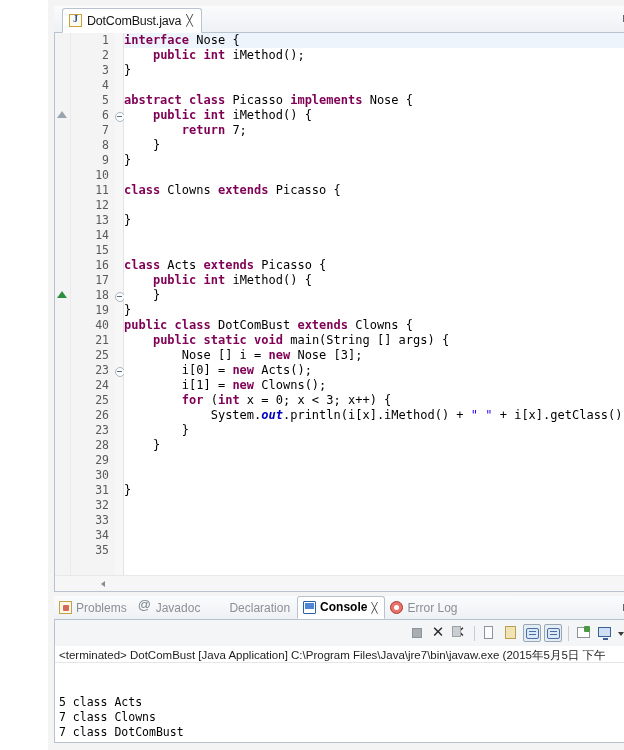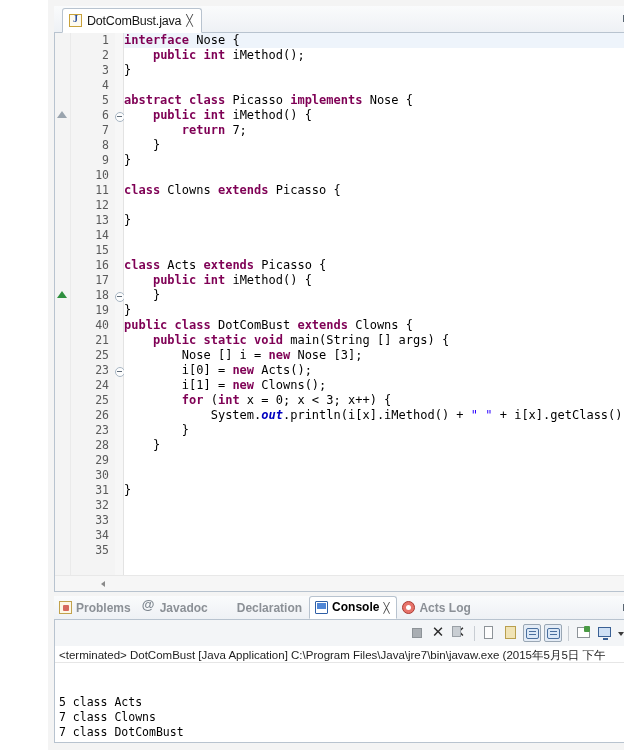--- a/index.html
+++ b/index.html
@@ -242,21 +242,20 @@
     border-bottom: 1px solid #b8c3cf;
     background: linear-gradient(to bottom,#fafbfc 0%,#eef1f5 100%);
   }
   .ctab {
     display: flex; align-items: center; gap: 4px;
     padding: 2px 7px 3px 5px;
     font-size: 12px;
     color: #8b9096;
     height: 22px;
     white-space: nowrap;
-    font-weight: bold;
   }
   .ctab.active {
     color: #000;
     font-weight: bold;
     background: #ffffff;
     border: 1px solid #b8c3cf;
     border-bottom: 1px solid #ffffff;
     border-radius: 3px 3px 0 0;
     height: 23px;
   }
@@ -576,21 +575,21 @@
             <span class="ci ci-declaration"></span>
             <span>Declaration</span>
           </div>
           <div class="ctab active">
             <span class="ci ci-console"></span>
             <span>Console</span>
             <span class="cl">╳</span>
           </div>
           <div class="ctab">
             <span class="ci ci-errorlog"></span>
-            <span>Acts Log</span>
+            <span>Error Log</span>
           </div>
         </div>
       <div class="cwin-btns">
         <span class="wb wb-min"></span>
         <span class="wb wb-max"></span>
       </div>
     </div>
 
     <div class="ctoolbar">
       <div id="ctools" style="display:flex;align-items:center;gap:3px;">

